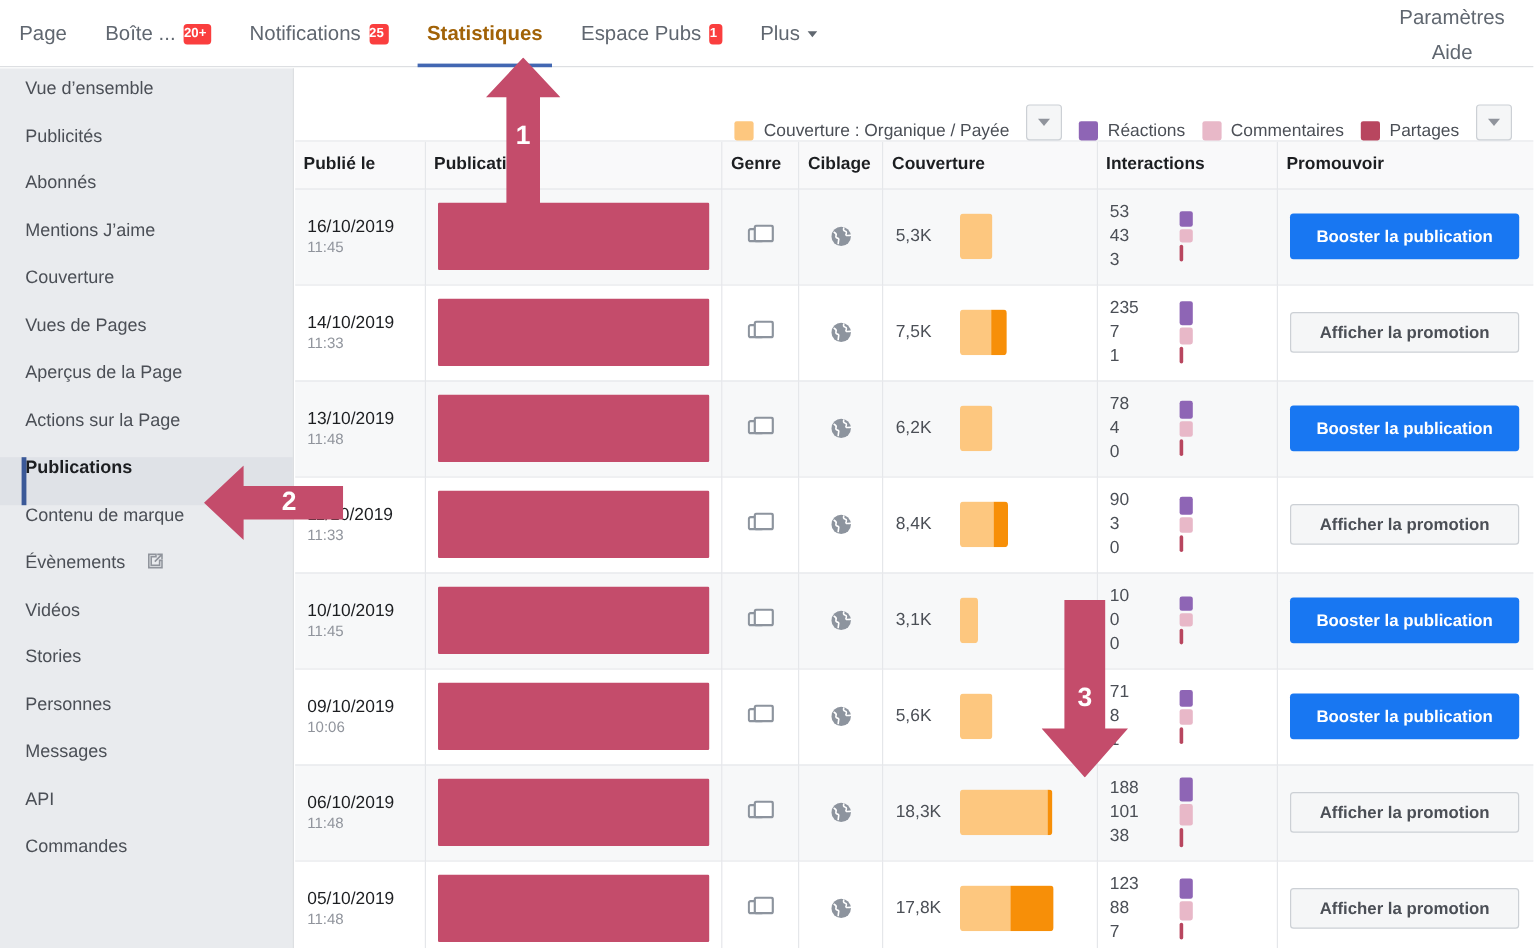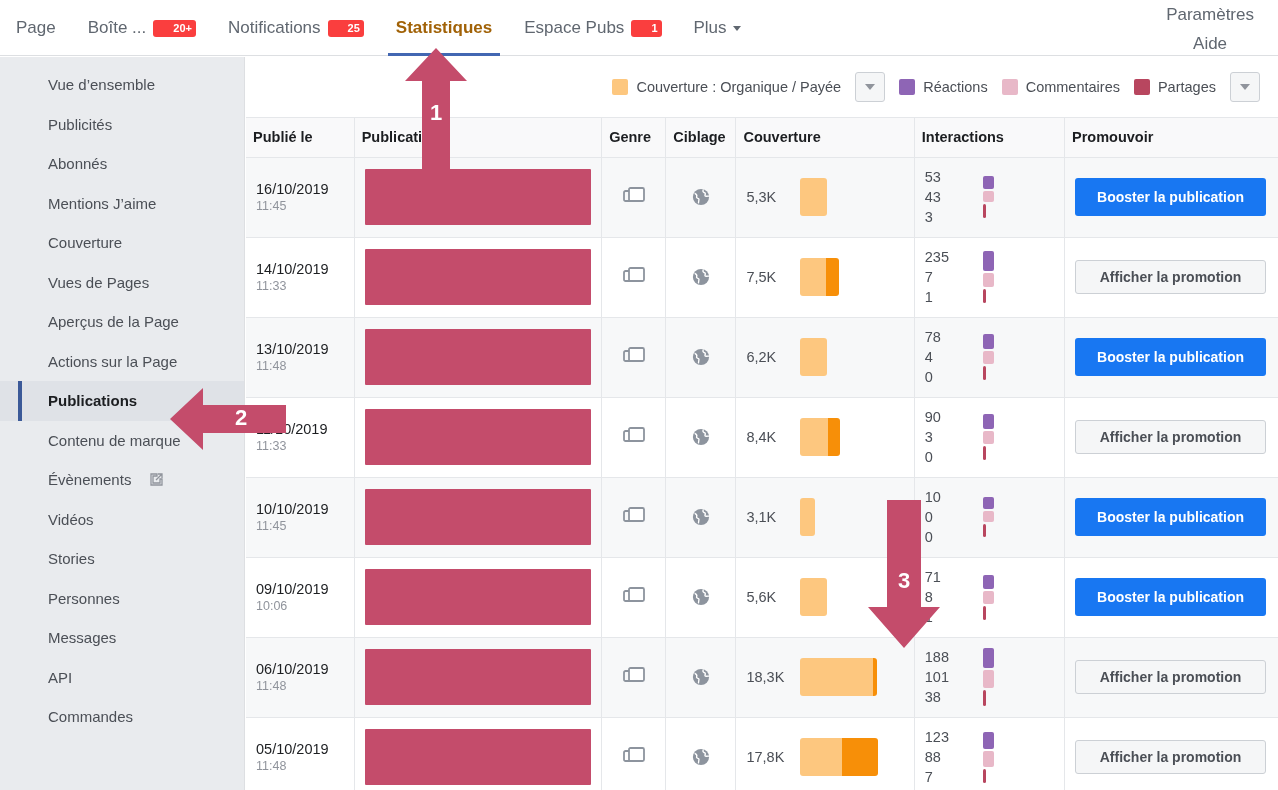--- a/index.html
+++ b/index.html
@@ -43,21 +43,21 @@
     height: 3px; background: #4267b2;
   }
   .nav-badge {
     display: inline-block;
     margin-left: 7px;
     background: #fa3e3e;
     color: #ffffff;
     font-size: 11px;
     font-weight: bold;
     line-height: 14px;
-    padding: 1px 4px 2px 20px;
+    padding: 1px 4px 2px 0;
     border-radius: 3px;
     vertical-align: middle;
   }
   .nav-caret {
     display: inline-block;
     margin-left: 6px;
     width: 0; height: 0;
     border-left: 4px solid transparent;
     border-right: 4px solid transparent;
     border-top: 5px solid #606770;
@@ -67,22 +67,22 @@
   #sidebar {
     position: absolute; left: 0; top: 57px;
     width: 245px; height: 733px;
     background: #e9ebee;
     border-right: 1px solid #dddfe2;
     padding-top: 8px;
   }
   .side-item {
     position: relative;
     height: 39.5px;
-    display: flex; align-items: center;
-    padding-left: 48px;
+    display: flex; align-items: flex-start;
+    padding-left: 21px;
     font-size: 15px;
     color: #4b4f56;
     cursor: pointer;
     white-space: nowrap;
   }
   .side-item.selected {
     background: #dfe2e7;
     color: #1c1e21;
     font-weight: bold;
   }
@@ -102,21 +102,21 @@
     position: absolute; left: 246px; top: 57px;
     width: 1032px; height: 733px;
     background: #ffffff;
   }
 
   
   #legendbar {
     position: relative;
     height: 61px;
     border-bottom: 1px solid #e5e7ea;
-    display: flex; align-items: center; justify-content: flex-end;
+    display: flex; align-items: flex-end; justify-content: flex-end;
     padding-right: 4px;
     background: #ffffff;
   }
   .legend-entry { display: flex; align-items: center; margin-right: 14px; }
   .legend-swatch {
     width: 16px; height: 16px;
     border-radius: 2px;
     margin-right: 8px;
     flex: none;
   }

